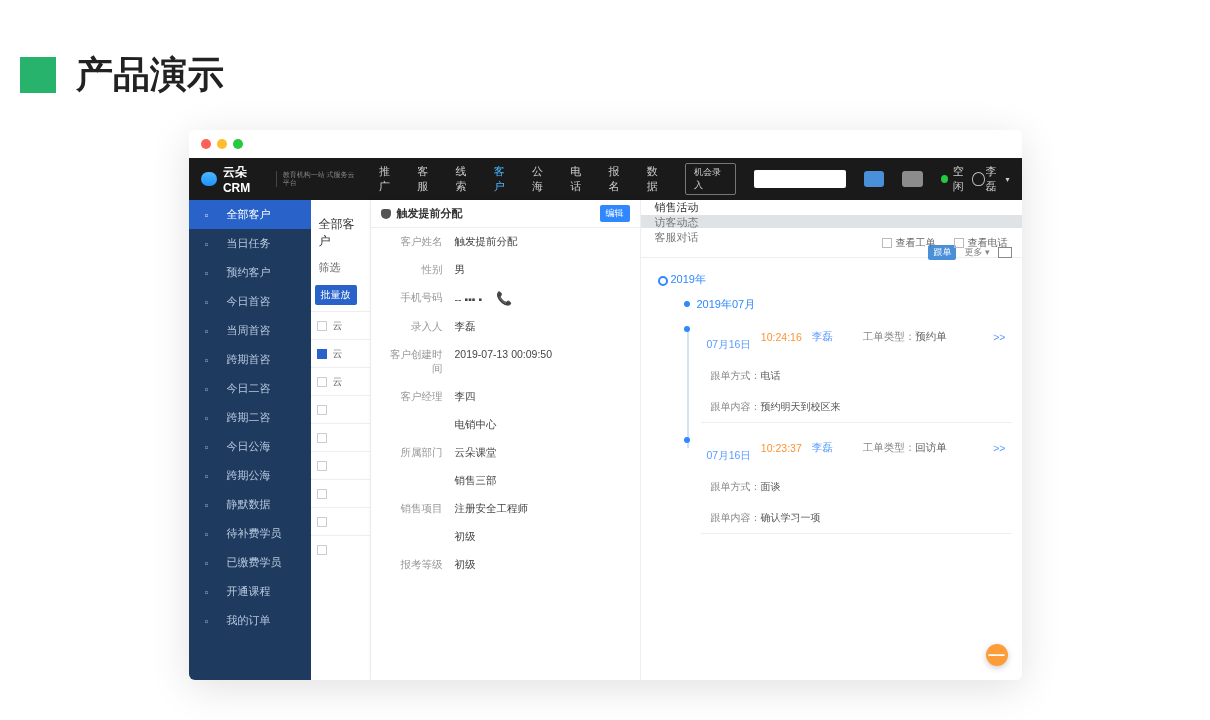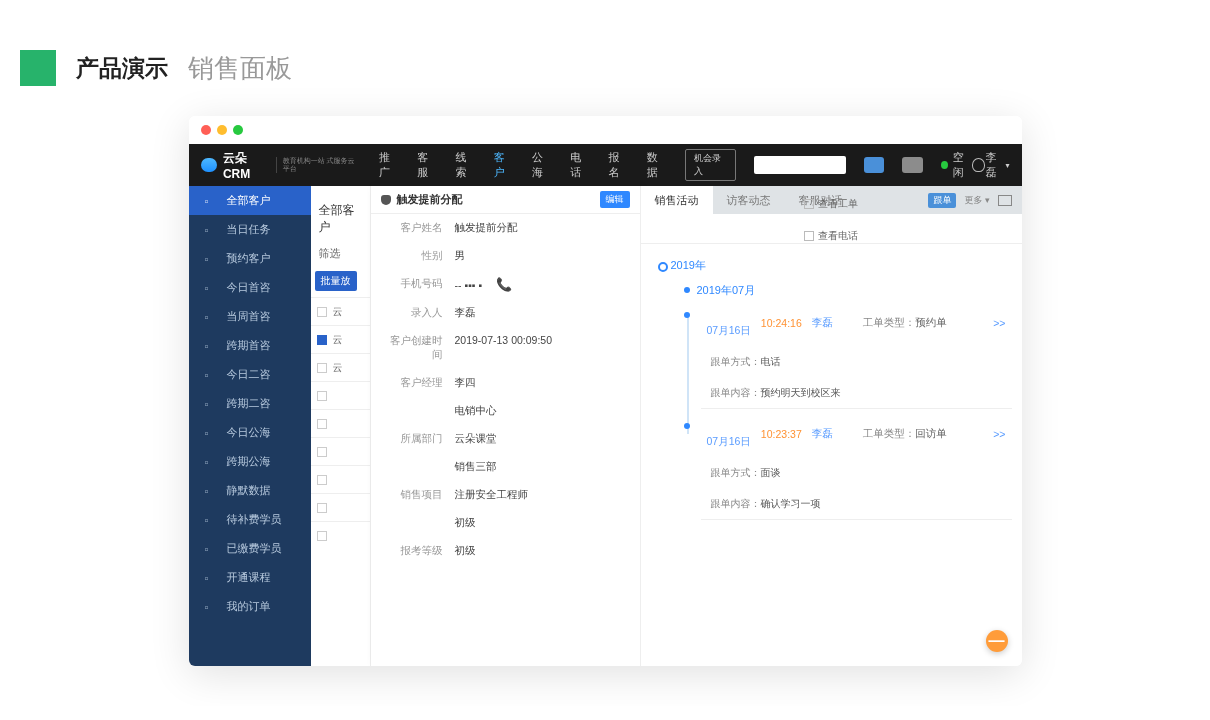--- a/index.html
+++ b/index.html
@@ -1,21 +1,21 @@
 <!DOCTYPE html>
 <html><head>
   <meta charset="utf-8">
   <style>
     * { margin: 0; padding: 0; box-sizing: border-box; }
     body { font-family: "Microsoft YaHei", "PingFang SC", sans-serif; background: #fff; color: #333; }
     
     
     .page-header { display: flex; align-items: center; padding: 50px 20px 30px 20px; }
     .green-block { width: 36px; height: 36px; background: #27b36b; margin-right: 20px; }
-    .main-title { font-size: 23px; font-weight: 700; color: #222; margin-right: 20px; text-align: right; }
+    .main-title { font-size: 37px; font-weight: 700; color: #222; margin-right: 20px; text-align: right; }
     .sub-title { font-size: 26px; color: #999; }
     
     
     .app-window { width: 833px; margin: 0 auto 40px auto; background: #fff; border-radius: 6px; box-shadow: 0 8px 40px rgba(0,0,0,0.12); overflow: hidden; position: relative; }
     
     
     .titlebar { height: 28px; background: #fff; display: flex; align-items: center; padding-left: 12px; gap: 6px; }
     .dot { width: 10px; height: 10px; border-radius: 50%; }
     .dot-red { background: #ff5f56; }
     .dot-yellow { background: #ffbd2e; }
@@ -61,28 +61,28 @@
     .detail-head { height: 28px; background: #fff; border-bottom: 1px solid #eee; display: flex; align-items: center; padding: 0 10px; justify-content: space-between; }
     .usr { display: flex; align-items: center; gap: 6px; font-weight: 600; }
     .usr-ic { width: 10px; height: 10px; background: #555; border-radius: 3px 3px 5px 5px; }
     .edit-btn { background: #2f88ff; color: #fff; font-size: 9px; padding: 2px 6px; border-radius: 2px; cursor: pointer; }
     .field-row { display: flex; padding: 7px 14px; font-size: 10.5px; }
     .field-label { width: 70px; color: #999; text-align: right; padding-right: 12px; }
     .field-value { flex: 1; color: #444; }
     
     
     .activity-panel { flex: 1; background: #fff; font-size: 11px; position: relative; }
-    .tabbar { height: 28px; background: #dfe3e6; display: flex; align-items: stretch; }
+    .tabbar { height: 28px; background: #dfe3e6; display: flex; align-items: stretch; flex-direction: column; }
     .tab { padding: 0 14px; display: flex; align-items: center; font-size: 11px; color: #777; cursor: pointer; }
     .tab.active { background: #fff; color: #333; }
     .tab-right { margin-left: auto; display: flex; align-items: center; gap: 8px; padding-right: 10px; }
     .mini-tag { background: #4a90d9; color: #fff; font-size: 9px; padding: 1px 5px; border-radius: 2px;}
     .mini-more { font-size: 9px; color: #888; }
     .box-ic { width: 14px; height: 11px; border: 1.5px solid #888; display: inline-block; }
-    .filter-row { height: 30px; display: flex; align-items: center; justify-content: flex-end; gap: 18px; padding: 0 14px; font-size: 10px; color: #666; border-bottom: 1px solid #eee; flex-direction: column;}
+    .filter-row { height: 30px; display: flex; align-items: center; justify-content: flex-end; gap: 18px; padding: 0 14px; font-size: 10px; color: #666; border-bottom: 1px solid #eee;}
     .chk2 { width: 10px; height: 10px; border: 1px solid #bbb; display: inline-block; margin-right: 4px; vertical-align: middle;}
     .year-badge { color: #2f88ff; margin: 14px 0 6px 30px; font-size: 11px; display: inline-block; position: relative;}
     .year-badge::before { content:""; position:absolute; left:-13px; top:4px; width:6px; height:6px; border-radius:50%; border:2px solid #2f88ff; background:#fff;}
     .month-badge { color: #2f88ff; margin: 4px 0 10px 56px; font-size: 11px; position: relative;}
     .month-badge::before { content:""; position:absolute; left:-13px; top:4px; width:6px; height:6px; border-radius:50%; background:#2f88ff;}
     .timeline-line { position: absolute; left: 46px; top: 70px; width: 2px; height: 120px; background: #d0e4f7;}
     .event { margin: 10px 10px 10px 60px; padding: 0 6px 8px 6px; border-bottom: 1px solid #eee; position: relative;}
     .event::before { content:""; position:absolute; left:-17px; top:4px; width:6px; height:6px; border-radius:50%; background:#2f88ff;}
     .event-head { display: flex; gap: 10px; align-items: center; font-size: 10.5px; flex-wrap: wrap;}
     .e-date { color: #5a9cff; margin-top: 16px; }
@@ -95,21 +95,20 @@
     
     
     .float-orange { position: absolute; right: 14px; bottom: 14px; width: 22px; height: 22px; border-radius: 50%; background: #ff9c3a; color: #fff; display: flex; align-items: center; justify-content: center; font-weight: bold; box-shadow: 0 2px 6px rgba(0,0,0,0.2); cursor: pointer;}
   </style>
 </head>
 <body>
 
 <div class="page-header">
   <div class="green-block"></div>
   <div class="main-title">产品演示</div>
-  <div class="sub-title">销售面板</div>
 </div>
 
 <div class="app-window">
 
   <div class="titlebar">
     <div class="dot dot-red"></div>
     <div class="dot dot-yellow"></div>
     <div class="dot dot-green"></div>
   </div>
 

